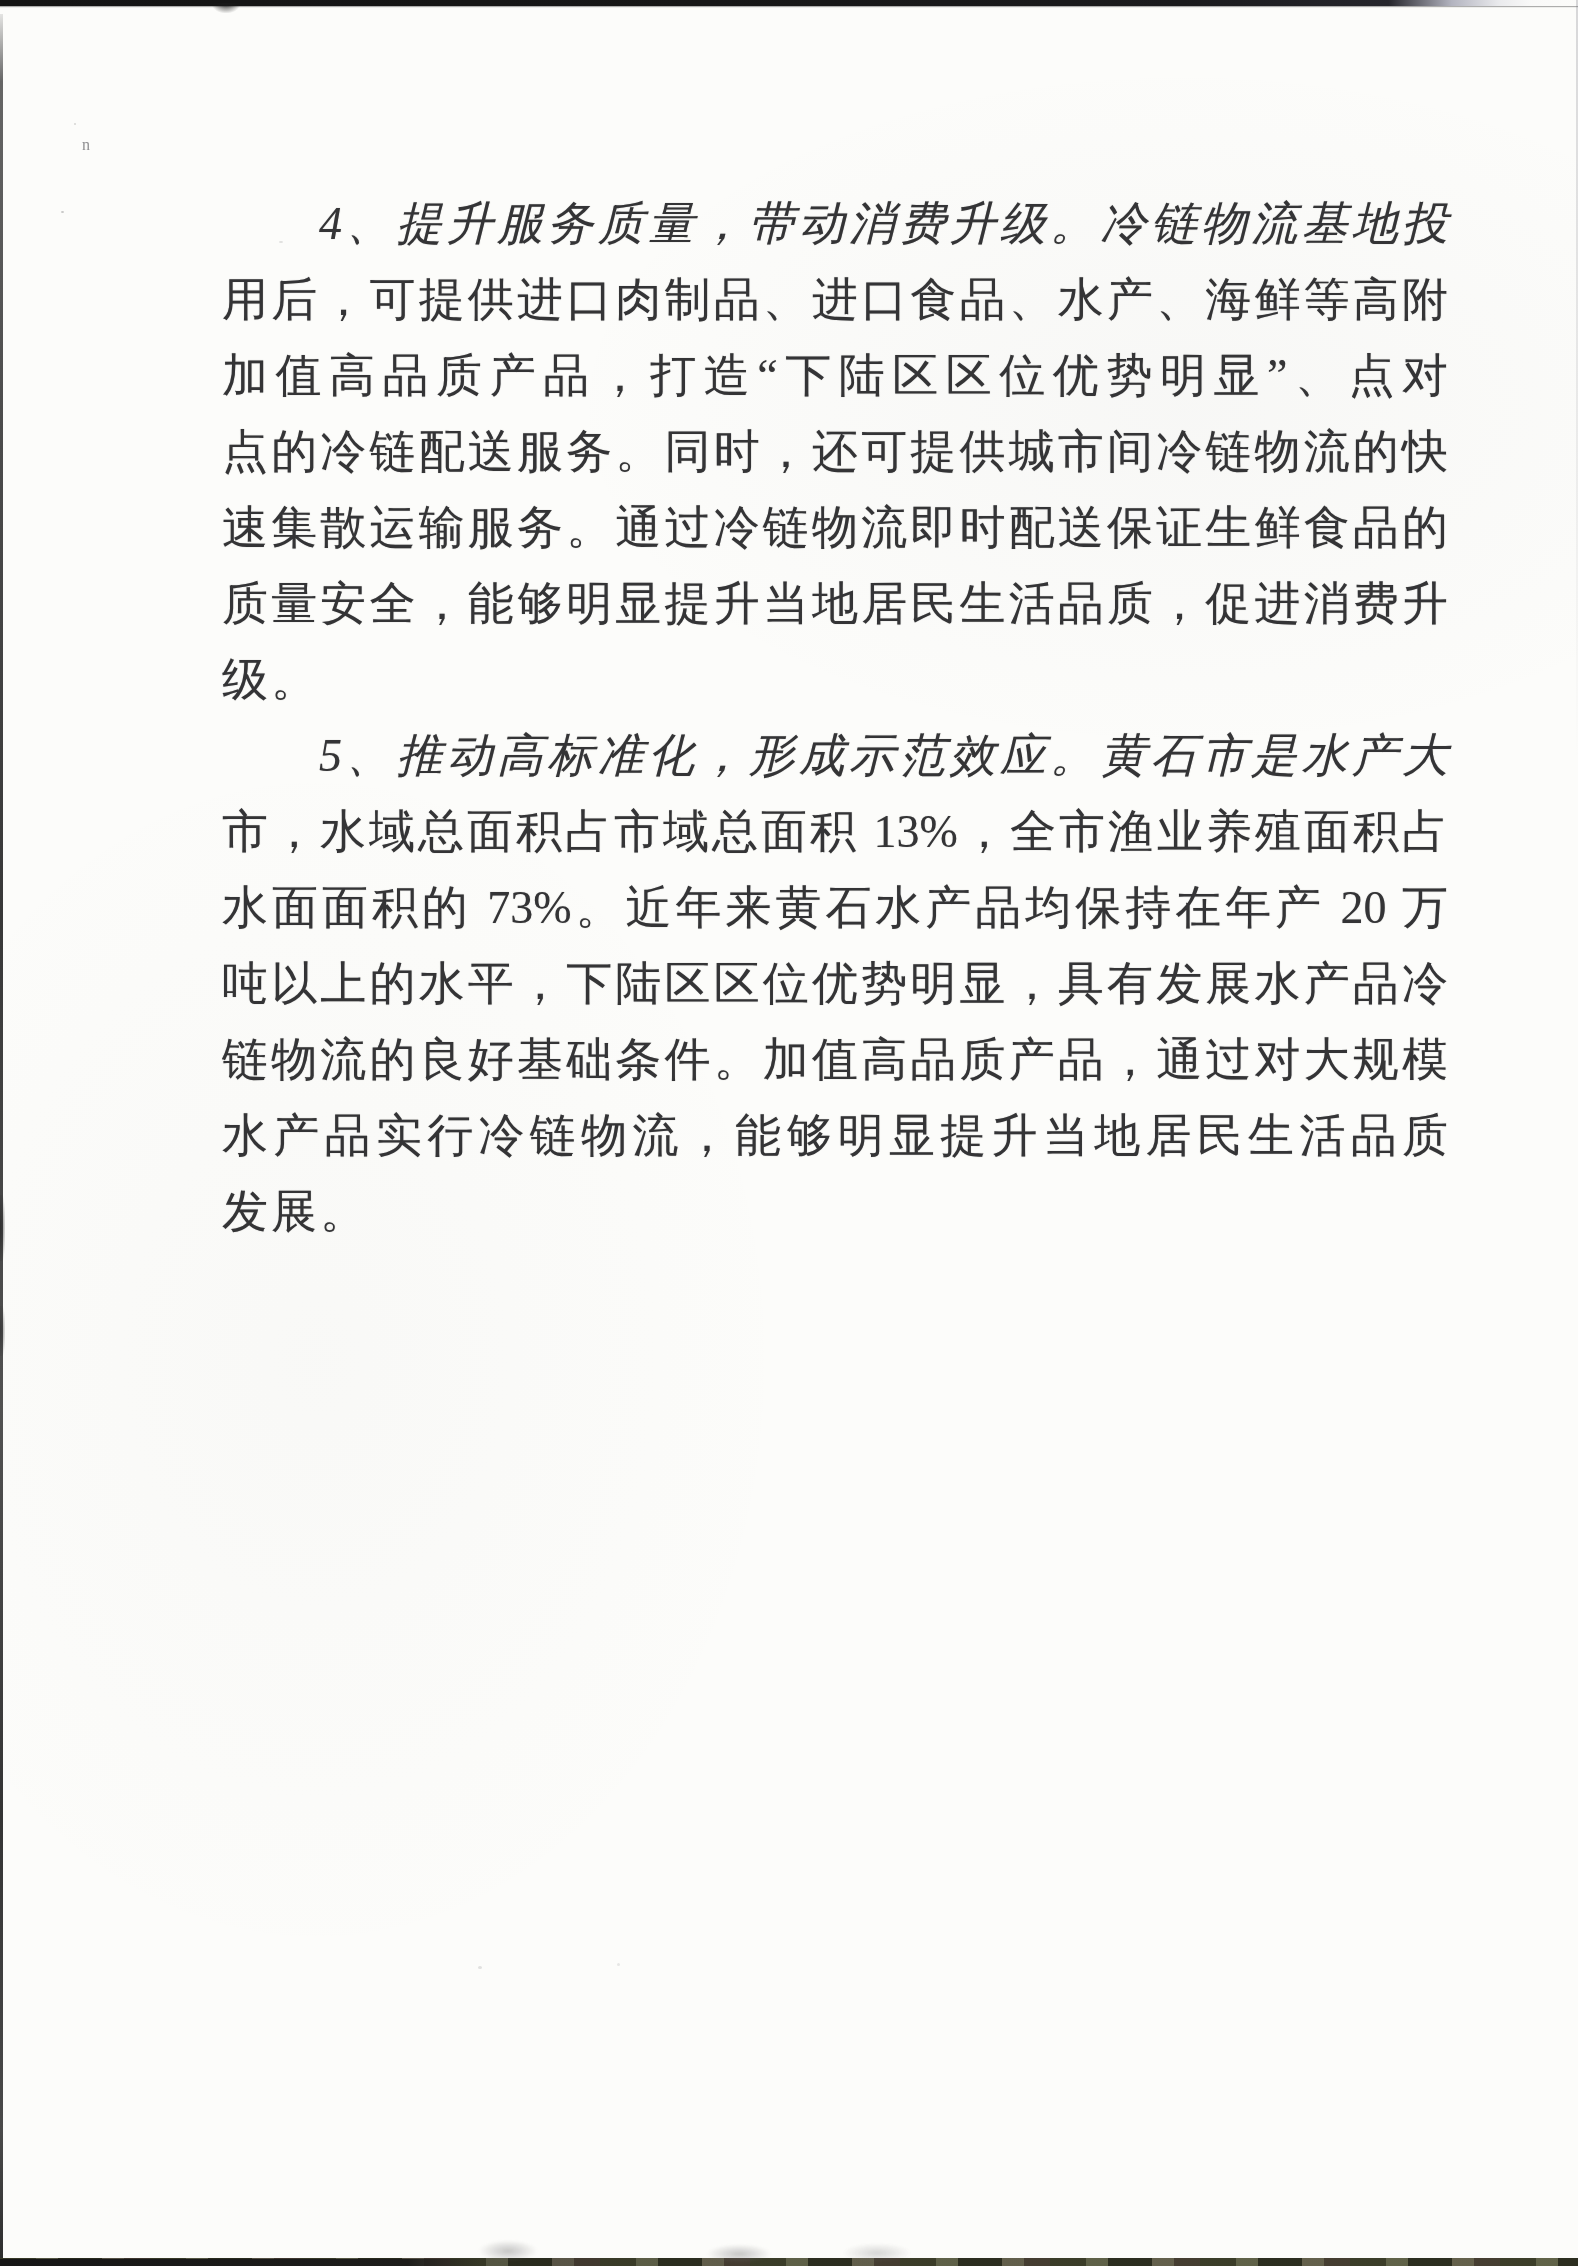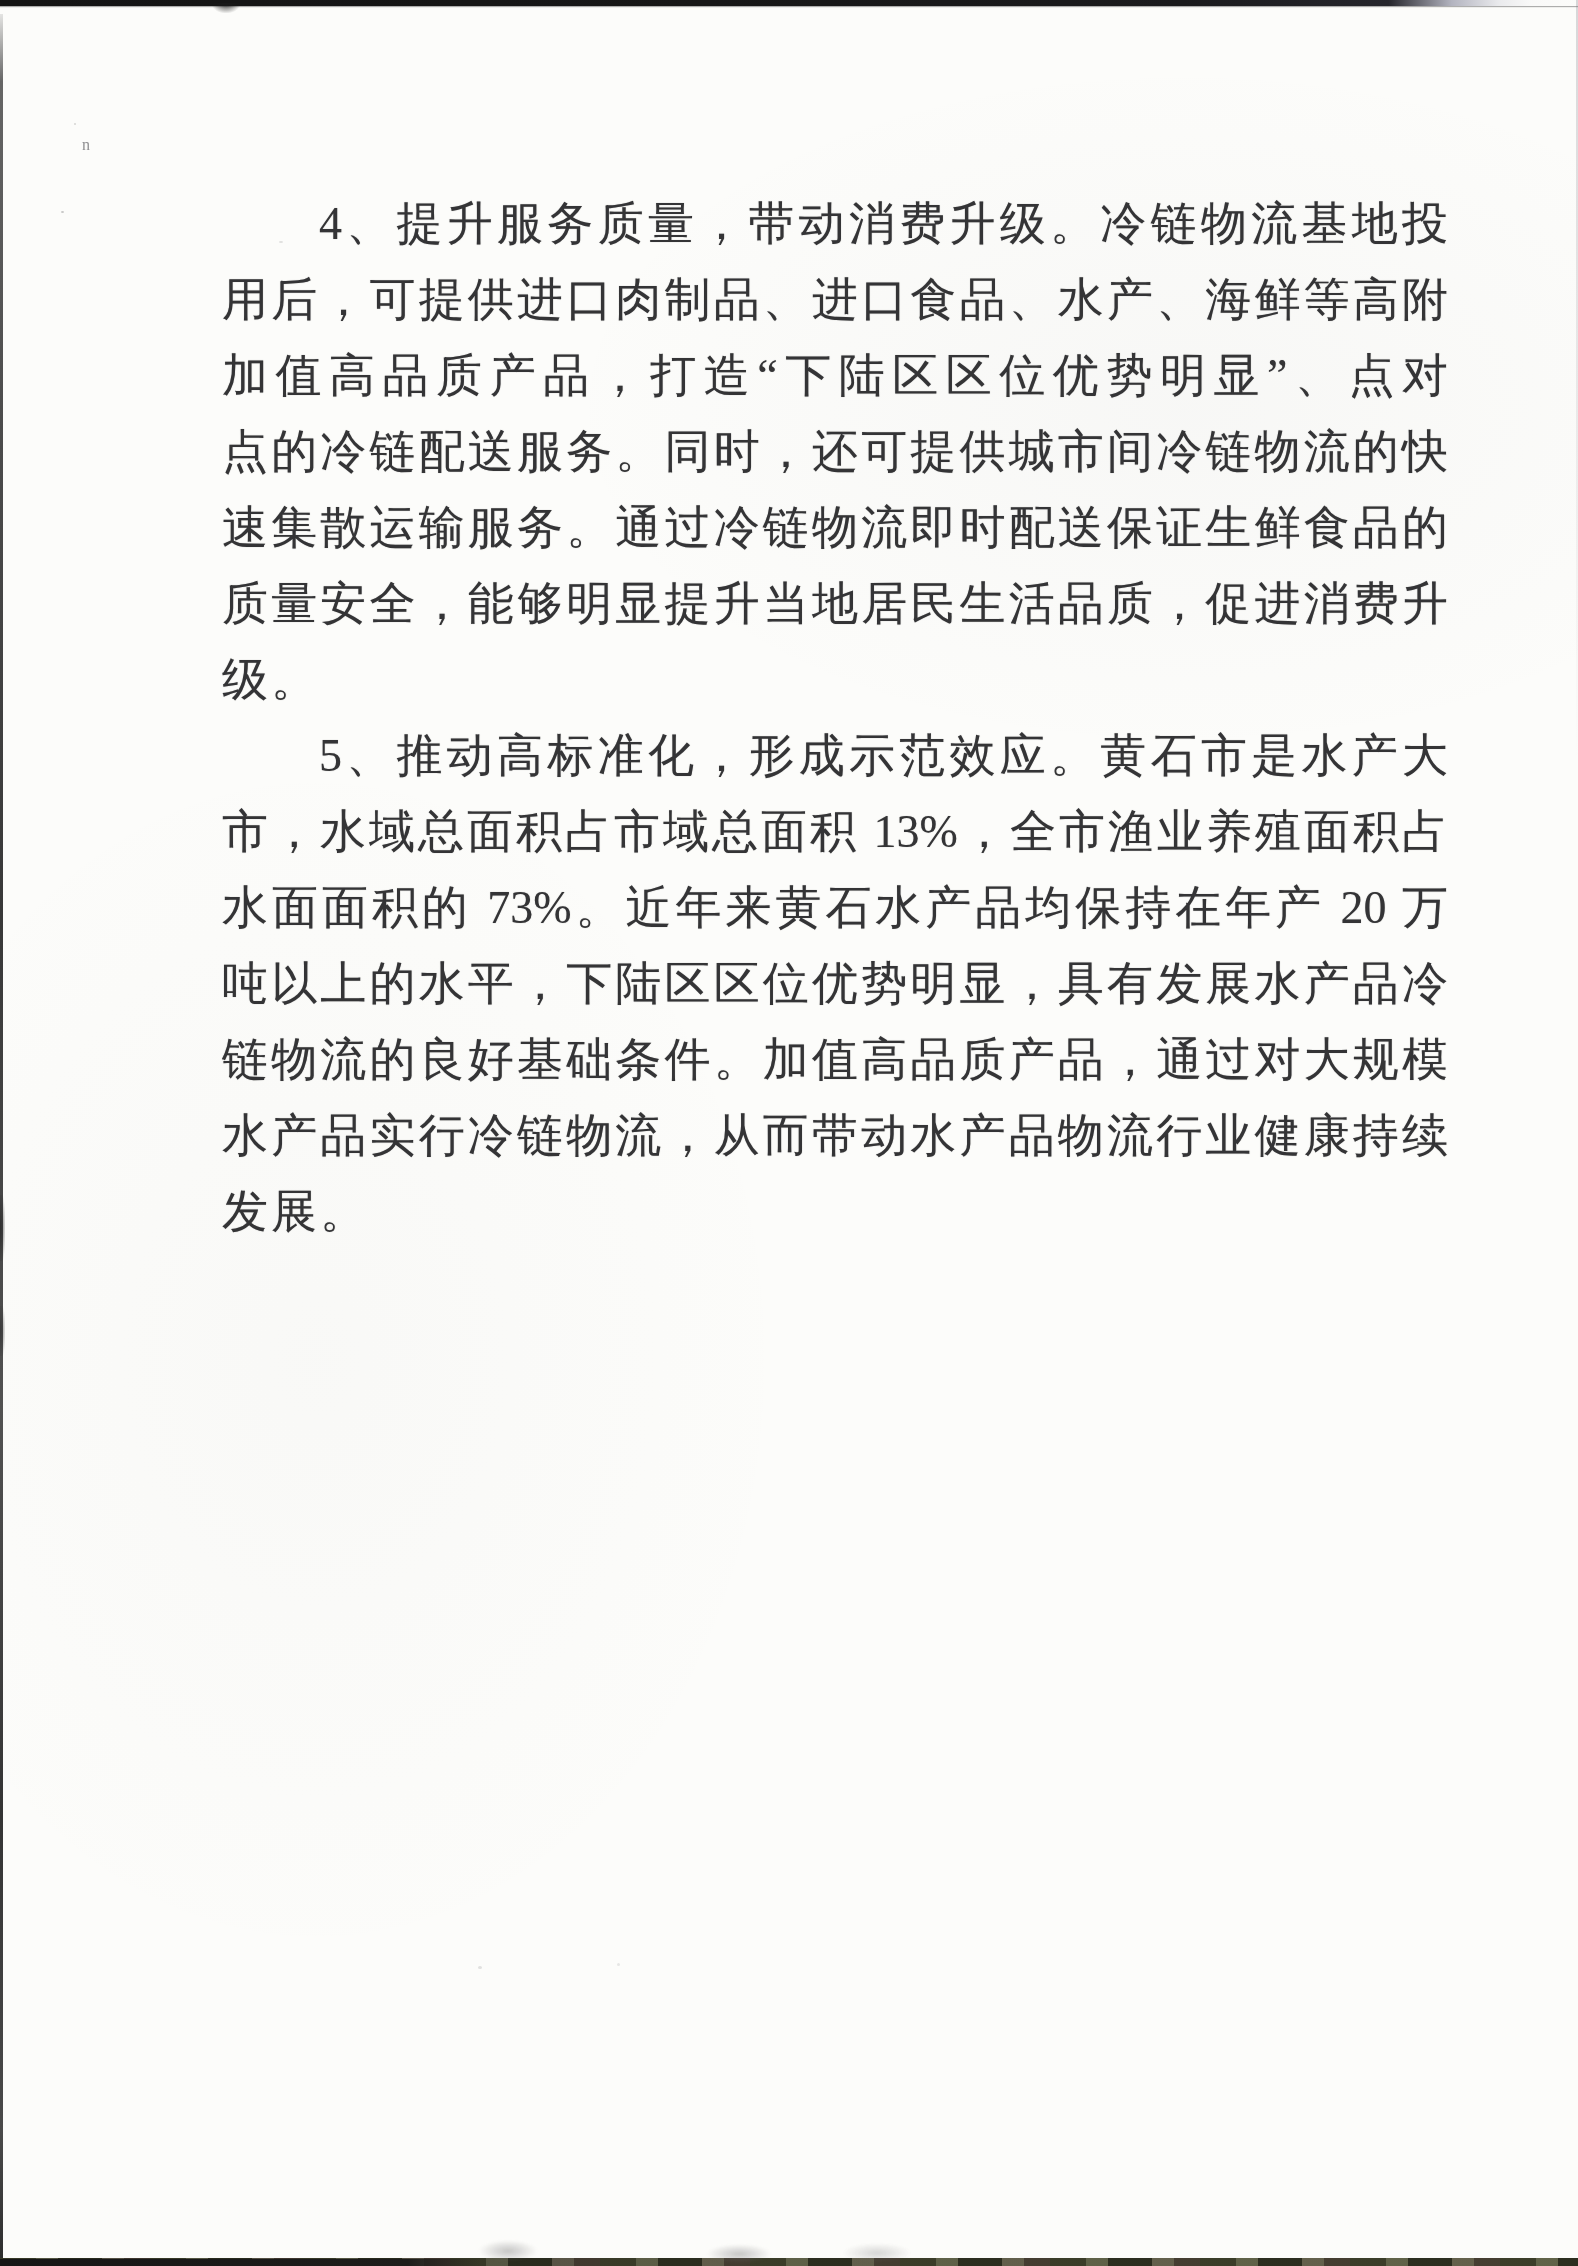--- a/index.html
+++ b/index.html
@@ -118,21 +118,21 @@
     text-shadow: 0 0 1px rgba(45,45,45,0.4);
   }
   .paragraph { margin: 0; }
   .line {
     height: 76px;
     text-align: justify;
     text-align-last: justify;
     white-space: nowrap;
     overflow: visible;
   }
-  .line.first { text-indent: 97px; }
+  .line.first { text-indent: 97px; font-style: italic; }
   .line.plast {
     text-align: left;
     text-align-last: left;
     letter-spacing: 3px;
   }
 </style>
 </head>
 <body>
 
 <div class="page">
@@ -165,18 +165,18 @@
         <div class="line">速集散运输服务。通过冷链物流即时配送保证生鲜食品的</div>
         <div class="line">质量安全，能够明显提升当地居民生活品质，促进消费升</div>
         <div class="line plast">级。</div>
       </div>
       <div class="paragraph">
         <div class="line first">5、推动高标准化，形成示范效应。黄石市是水产大</div>
         <div class="line">市，水域总面积占市域总面积 13%，全市渔业养殖面积占</div>
         <div class="line">水面面积的 73%。近年来黄石水产品均保持在年产 20 万</div>
         <div class="line">吨以上的水平，下陆区区位优势明显，具有发展水产品冷</div>
         <div class="line">链物流的良好基础条件。加值高品质产品，通过对大规模</div>
-        <div class="line">水产品实行冷链物流，从而带动水产品物流行业健康持续</div>
+        <div class="line">水产品实行冷链物流，能够明显提升当地居民生活品质</div>
         <div class="line plast">发展。</div>
       </div>
     </div>
 
 </div>
 
 </body></html>

